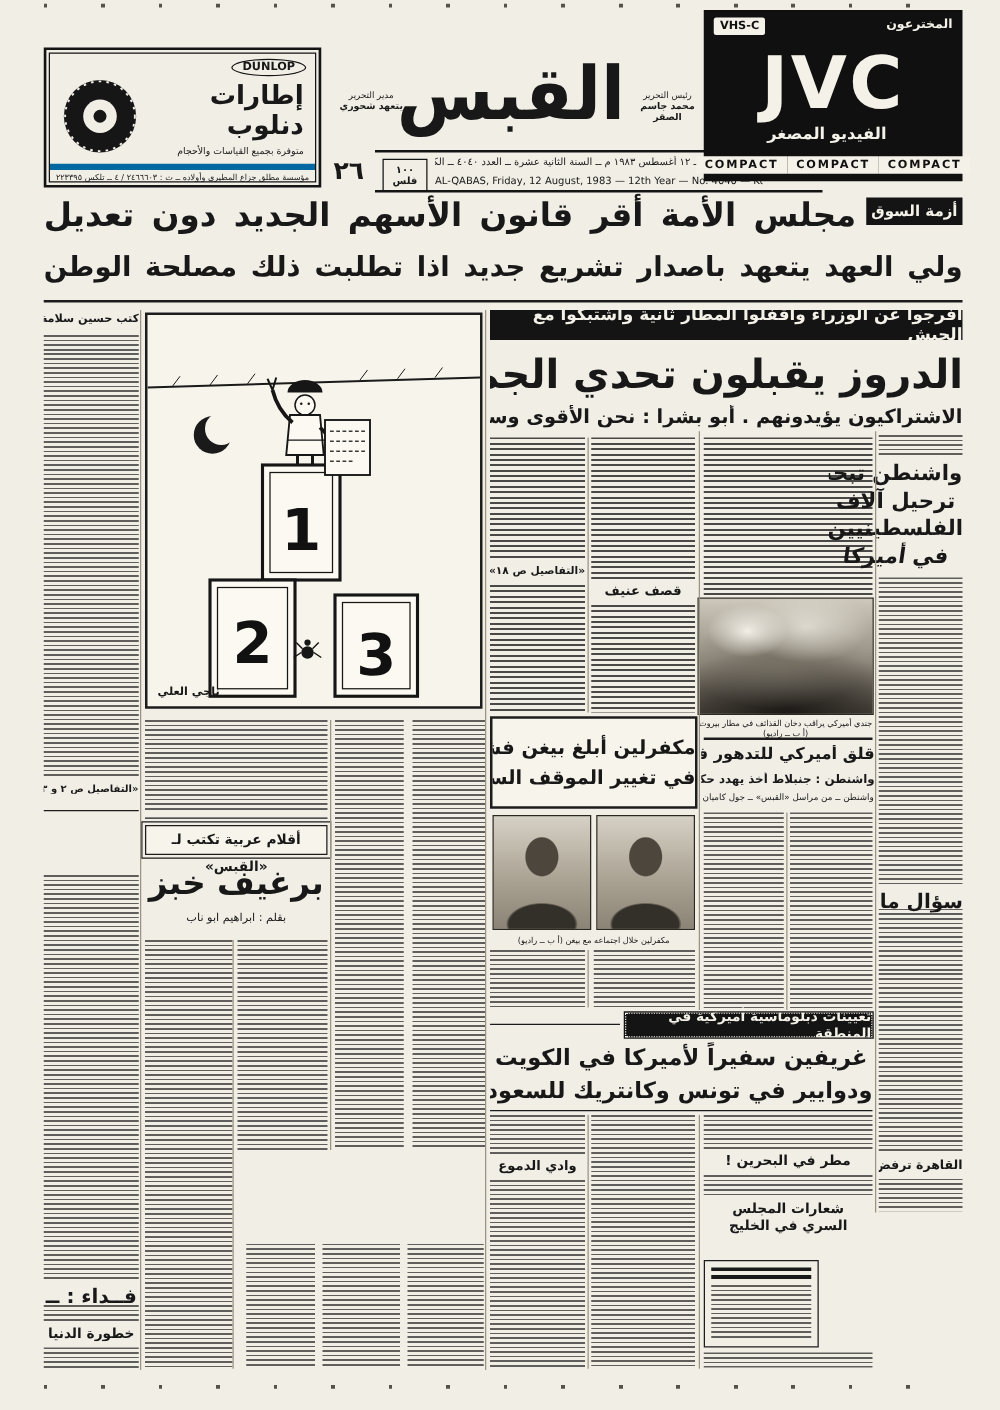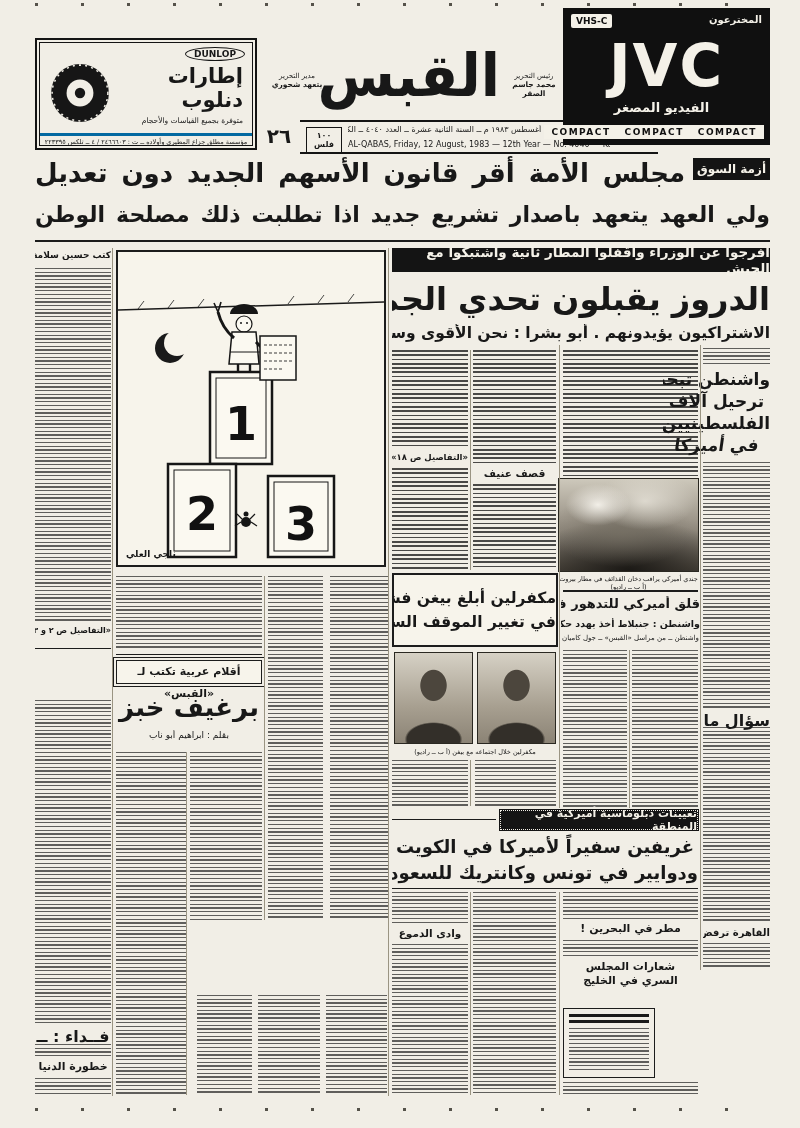--- a/index.html
+++ b/index.html
@@ -51,21 +51,21 @@
     <div class="abs b" style="right:12px;top:48px;font-size:21px;line-height:24px">دنلوب</div>
     <div class="abs" style="right:12px;top:76px;font-size:7.5px">متوفرة بجميع القياسات والأحجام</div>
     <div class="abs" style="left:12px;top:22px;width:62px;height:62px">
       <svg viewBox="0 0 60 60" width="62" height="62">
         <circle cx="30" cy="30" r="28" fill="#161616"></circle>
         <circle cx="30" cy="30" r="27" fill="none" stroke="#f1eee6" stroke-width="1.5" stroke-dasharray="2 4"></circle>
         <circle cx="30" cy="30" r="13" fill="#f1eee6"></circle>
         <circle cx="30" cy="30" r="5" fill="#161616"></circle>
       </svg>
     </div>
-    <div class="abs ctr nw" style="left:3px;right:3px;bottom:2px;border-top:3px solid #0369a1;font-size:6.5px;padding-top:2px">مؤسسة مطلق جزاع المطيري وأولاده ــ ت : ٢٤٦٦٦٠٣ / ٤ ــ تلكس ٢٢٣٣٩٥</div>
+    <div class="abs ctr nw" style="left:3px;right:3px;bottom:2px;border-top:5px solid #0369a1;font-size:6.5px;padding-top:2px">مؤسسة مطلق جزاع المطيري وأولاده ــ ت : ٢٤٦٦٦٠٣ / ٤ ــ تلكس ٢٢٣٣٩٥</div>
   </div>
 
   <div class="abs b ctr" style="left:330px;top:40px;width:170px;height:72px;font-size:56px;line-height:72px;transform:scaleY(1.05)">القبس</div>
   <div class="abs ctr" style="left:505px;top:72px;width:58px">
     <div style="font-size:7px">رئيس التحرير</div>
     <div class="b" style="font-size:7.5px">محمد جاسم الصقر</div>
   </div>
   <div class="abs ctr" style="left:268px;top:72px;width:58px">
     <div style="font-size:7px">مدير التحرير</div>
     <div class="b" style="font-size:7.5px">يتعهد شحوري</div>
@@ -75,21 +75,21 @@
     <div class="abs nw" style="right:4px;top:3px;left:48px;font-size:8px">الجمعة ٣ ذو القعدة ١٤٠٣ هـ ــ ١٢ أغسطس ١٩٨٣ م ــ السنة الثانية عشرة ــ العدد ٤٠٤٠ ــ الكويت</div>
     <div class="abs nw" dir="ltr" style="right:48px;bottom:3px;left:48px;font-size:8px;text-align:right">AL-QABAS, Friday, 12 August, 1983 — 12th Year — No. 4040 — Kuwait.</div>
     <div class="abs ctr b" style="left:6px;top:5px;width:36px;border:1.5px solid #141414;font-size:8px;padding:3px 0">١٠٠ فلس</div>
   </div>
 
   <div class="abs" style="left:563px;top:8px;width:207px;height:137px;background:#101010;color:#f4f1e8">
     <div class="abs b" style="right:8px;top:6px;font-size:10px">المخترعون</div>
     <div class="abs b ctr" dir="ltr" style="left:8px;top:6px;background:#f4f1e8;color:#101010;font-size:9px;padding:2px 5px;border-radius:2px">VHS-C</div>
     <div class="abs b ctr" dir="ltr" style="left:0;right:0;top:28px;font-size:58px;line-height:60px;letter-spacing:2px">JVC</div>
     <div class="abs b ctr" style="left:0;right:10px;top:92px;font-size:13px">الفيديو المصغر</div>
-    <div class="abs" dir="ltr" style="left:6px;right:6px;bottom:6px;display:flex;justify-content:flex-end">
+    <div class="abs" dir="ltr" style="left:6px;right:6px;bottom:6px;display:flex;justify-content:center">
       <span class="b" style="background:#f4f1e8;color:#101010;font-size:9px;letter-spacing:1.5px;padding:2px 7px">COMPACT</span>
       <span class="b" style="background:#f4f1e8;color:#101010;font-size:9px;letter-spacing:1.5px;padding:2px 7px">COMPACT</span>
       <span class="b" style="background:#f4f1e8;color:#101010;font-size:9px;letter-spacing:1.5px;padding:2px 7px">COMPACT</span>
     </div>
   </div>
 
   <div class="abs kicker" style="left:693px;top:158px;width:77px;height:22px;font-size:12px">أزمة السوق</div>
   <div class="abs b stretch nw" style="left:35px;top:154px;width:650px;height:38px;font-size:26px;line-height:38px">مجلس الأمة أقر قانون الأسهم الجديد دون تعديل</div>
   <div class="abs b stretch nw" style="left:35px;top:198px;width:735px;height:34px;font-size:22px;line-height:34px">ولي العهد يتعهد باصدار تشريع جديد اذا تطلبت ذلك مصلحة الوطن</div>
   <div class="hr" style="left:35px;top:240px;width:735px"></div>

